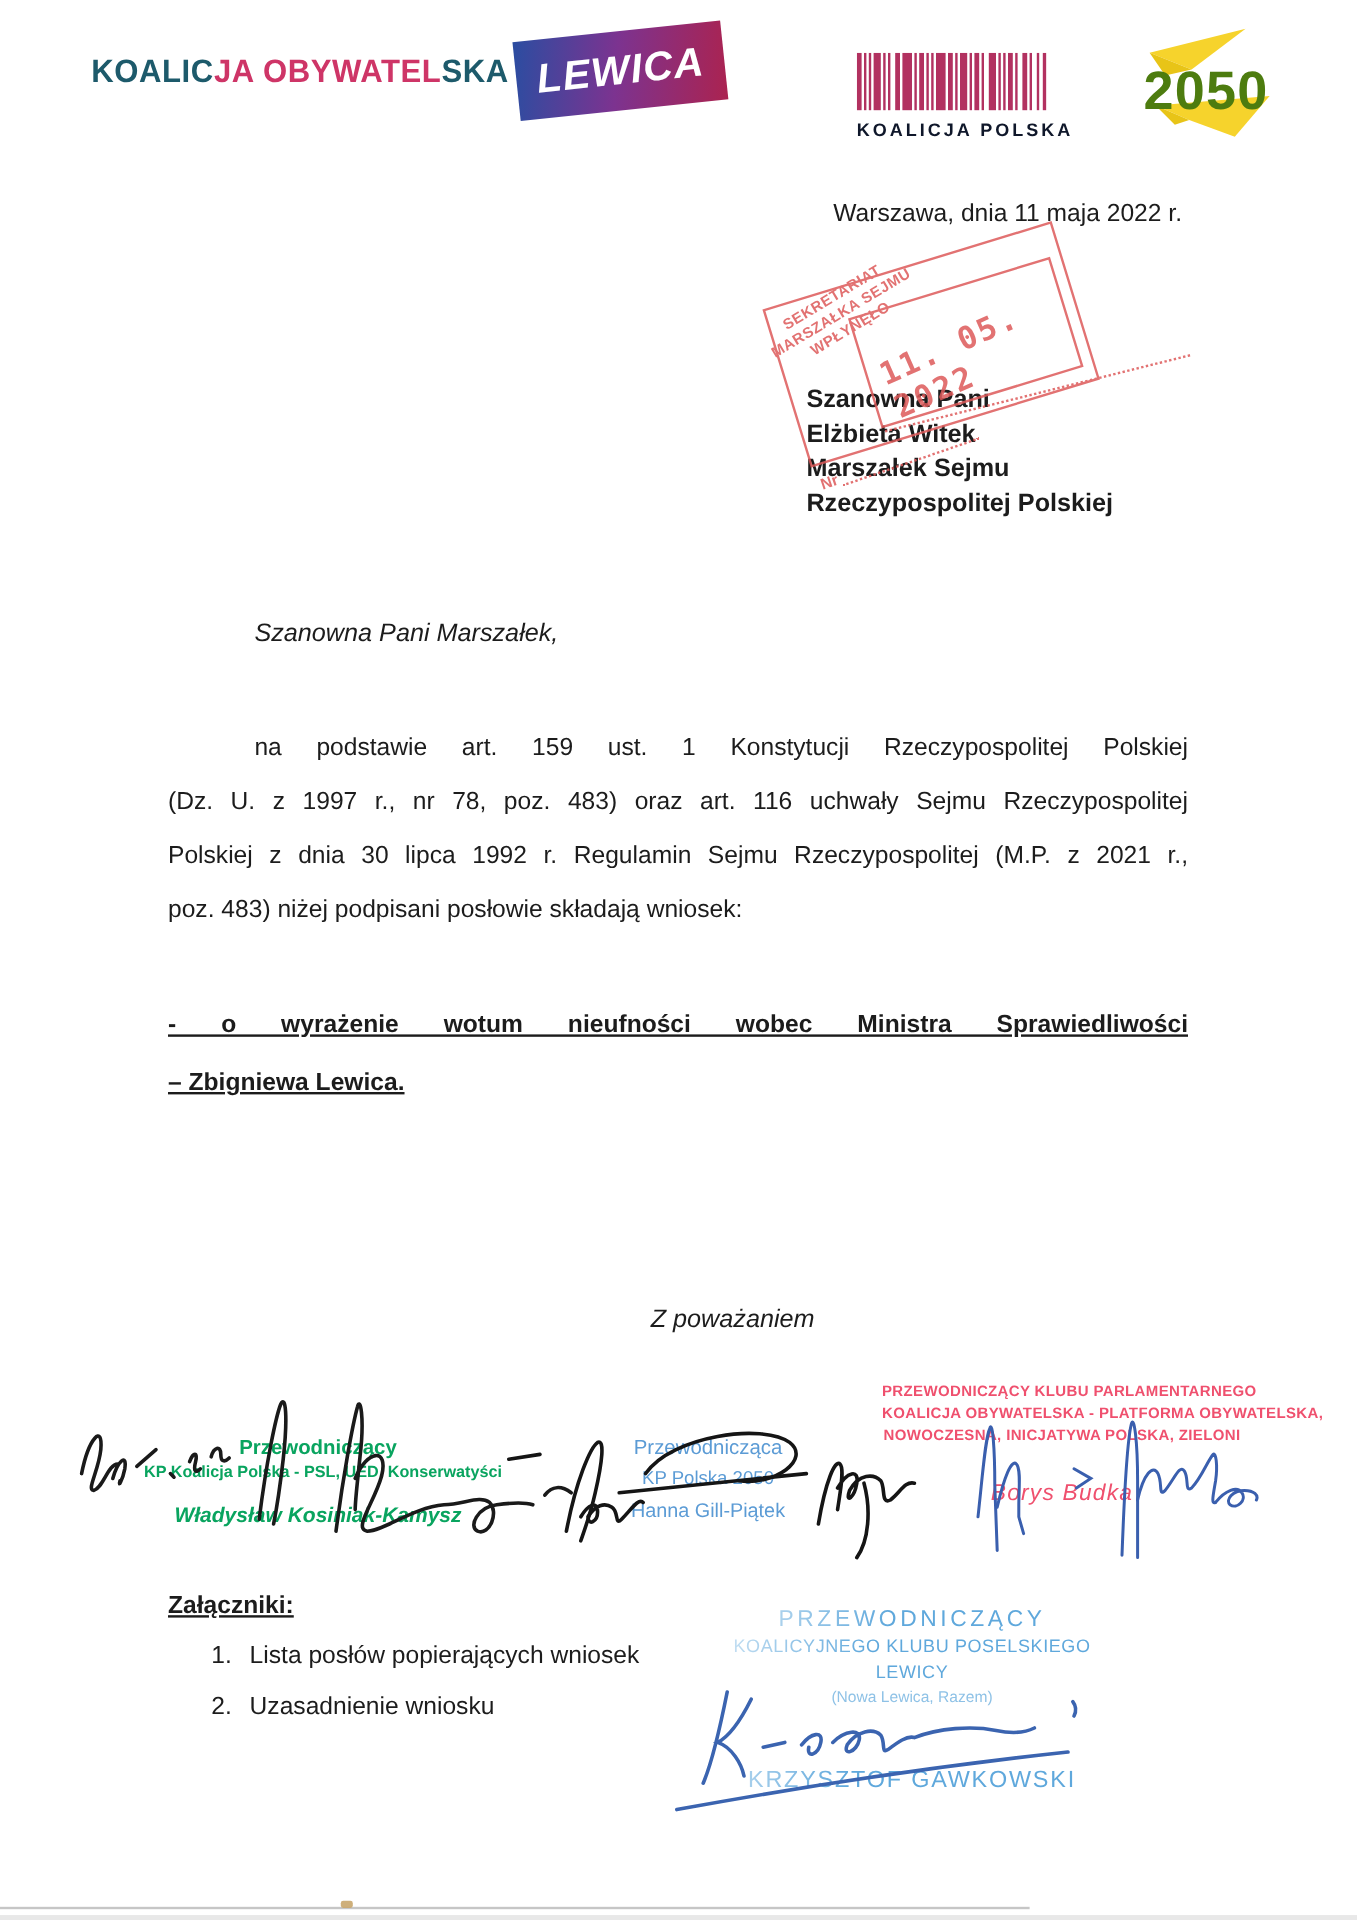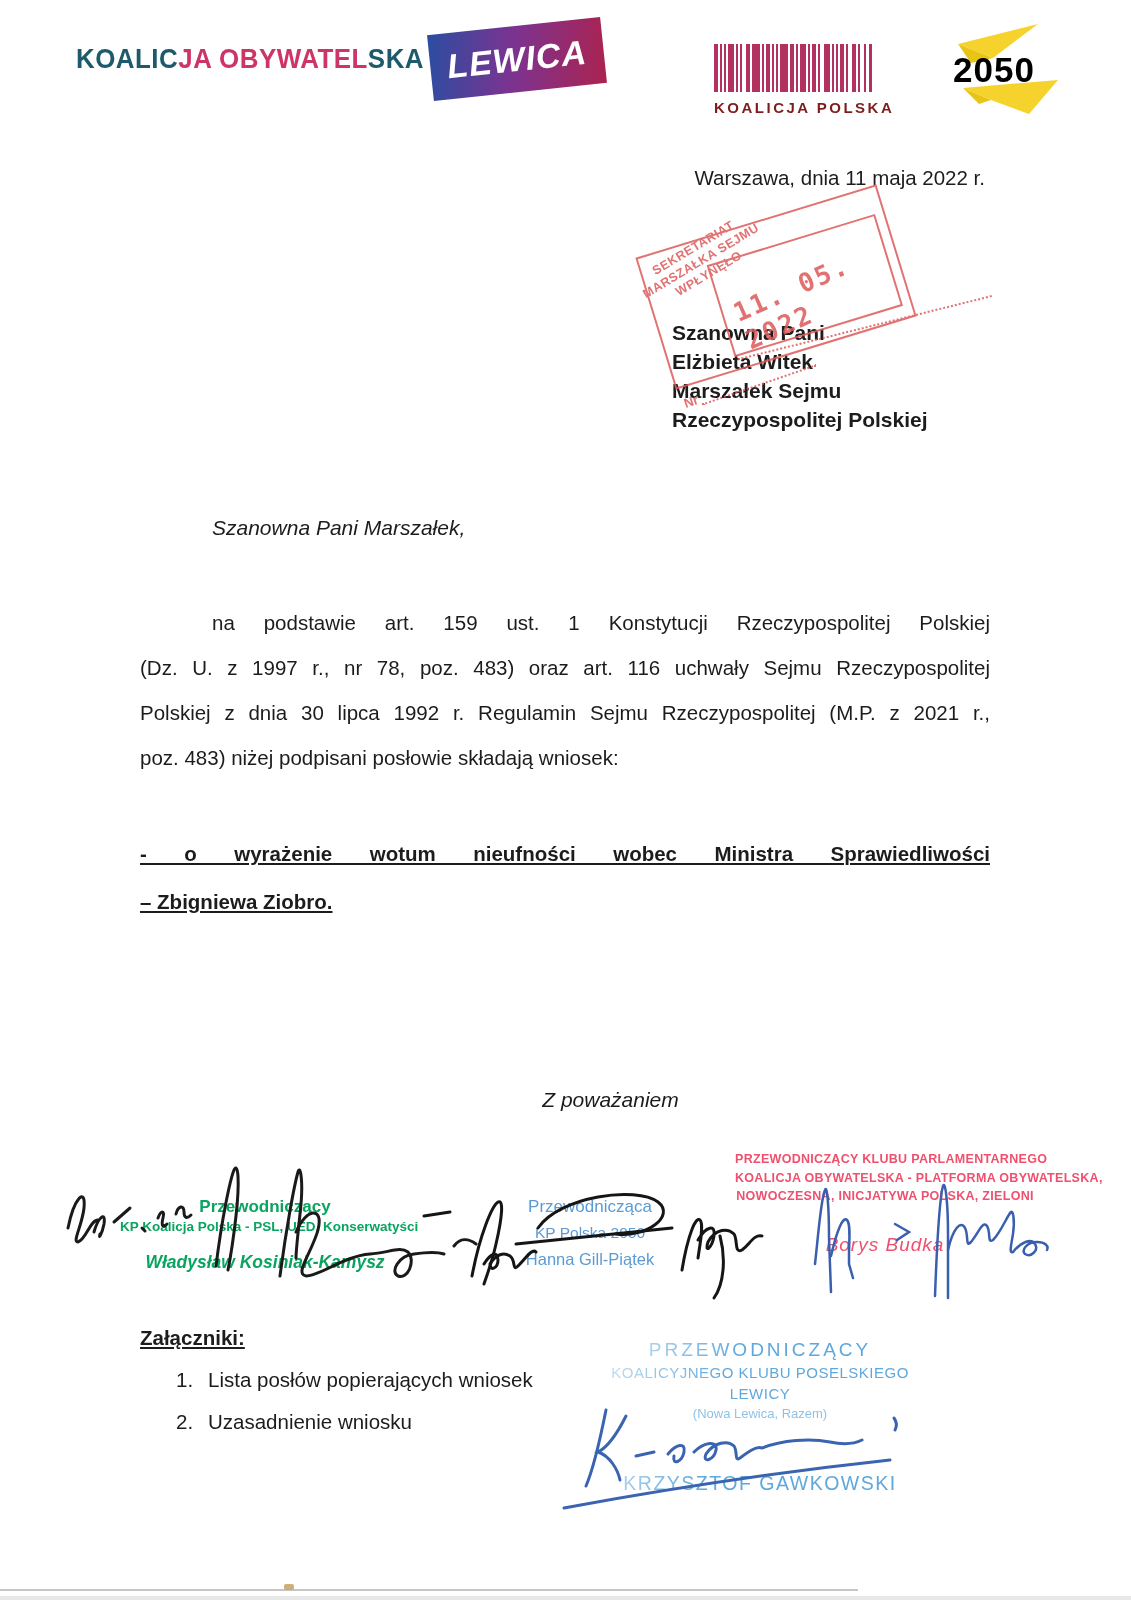--- a/index.html
+++ b/index.html
@@ -11,24 +11,24 @@
   
   .ko-logo{position:absolute;left:76px;top:44px;font-size:27px;font-weight:800;
     letter-spacing:.5px;transform:scaleX(.96);transform-origin:left;white-space:nowrap;}
   .ko-teal{color:#1d5a6b}.ko-pink{color:#ce3567}
   .lewica-logo{position:absolute;left:430px;top:26px;width:174px;height:66px;
     background:linear-gradient(100deg,#2b4da1 0%,#7c3390 48%,#ab2350 100%);
     transform:rotate(-6deg);display:flex;align-items:center;justify-content:center;
     color:#fff;font-size:34px;font-weight:800;font-style:italic;letter-spacing:1px;
     box-shadow:0 0 0 1px rgba(255,255,255,.0);}
   .kp-logo{position:absolute;left:714px;top:44px;width:160px;text-align:left;}
-  .kp-label{color:#7f1d1d;font-weight:700;font-size:15px;letter-spacing:2.5px;margin-top:3px;white-space:nowrap;}
+  .kp-label{color:#0f172a;font-weight:700;font-size:15px;letter-spacing:2.5px;margin-top:3px;white-space:nowrap;}
   .p2050-logo{position:absolute;left:945px;top:18px;width:118px;height:100px;}
-  .p2050-text{position:absolute;left:8px;top:32px;font-size:35px;font-weight:800;
-    color:#000000;letter-spacing:1px;}
+  .p2050-text{position:absolute;left:8px;top:32px;font-size:45px;font-weight:800;
+    color:#4d7c0f;letter-spacing:1px;}
   
   .date-line{position:absolute;right:146px;top:166px;font-size:20.5px;}
   .stamp{position:absolute;left:650px;top:218px;width:248px;height:134px;
     border:2.5px solid #dd5a5a;color:#dd5a5a;opacity:.85;transform:rotate(-17deg);z-index:3;}
   .stamp-corner{position:absolute;left:-8px;top:-2px;width:136px;text-align:center;
     transform:rotate(-14deg);font-size:12.5px;font-weight:700;letter-spacing:.5px;line-height:15px;}
   .stamp-inner{position:absolute;left:64px;top:26px;width:172px;height:92px;border:2px solid #dd5a5a;}
   .stamp-date{position:absolute;left:12px;top:28px;transform:rotate(-7deg);
     font-family:"DejaVu Sans Mono",monospace;font-size:26px;font-weight:700;letter-spacing:2px;}
   .stamp-dots{position:absolute;left:66px;top:124px;width:262px;border-top:2.5px dotted #dd5a5a;
@@ -172,21 +172,21 @@
 
   <div class="para" style="top:600px">
     <div class="jline indent">na podstawie art. 159 ust. 1 Konstytucji Rzeczypospolitej Polskiej</div>
     <div class="jline">(Dz. U. z 1997 r., nr 78, poz. 483) oraz art. 116 uchwały Sejmu Rzeczypospolitej</div>
     <div class="jline">Polskiej z dnia 30 lipca 1992 r. Regulamin Sejmu Rzeczypospolitej (M.P. z 2021 r.,</div>
     <div class="jlast">poz. 483) niżej podpisani posłowie składają wniosek:</div>
   </div>
 
   <div class="para motion" style="top:830px">
     <div class="jline">- o wyrażenie wotum nieufności wobec Ministra Sprawiedliwości</div>
-    <div class="jlast">– Zbigniewa Ziobro.</div>
+    <div class="jlast">– Zbigniewa Lewica.</div>
   </div>
 
 
   <div class="closing">Z poważaniem</div>
 
   <div class="sig-left">
     <div class="t1">Przewodniczący</div>
     <div class="t2">KP Koalicja Polska - PSL, UED, Konserwatyści</div>
     <div class="nm">Władysław Kosiniak-Kamysz</div>
   </div>

